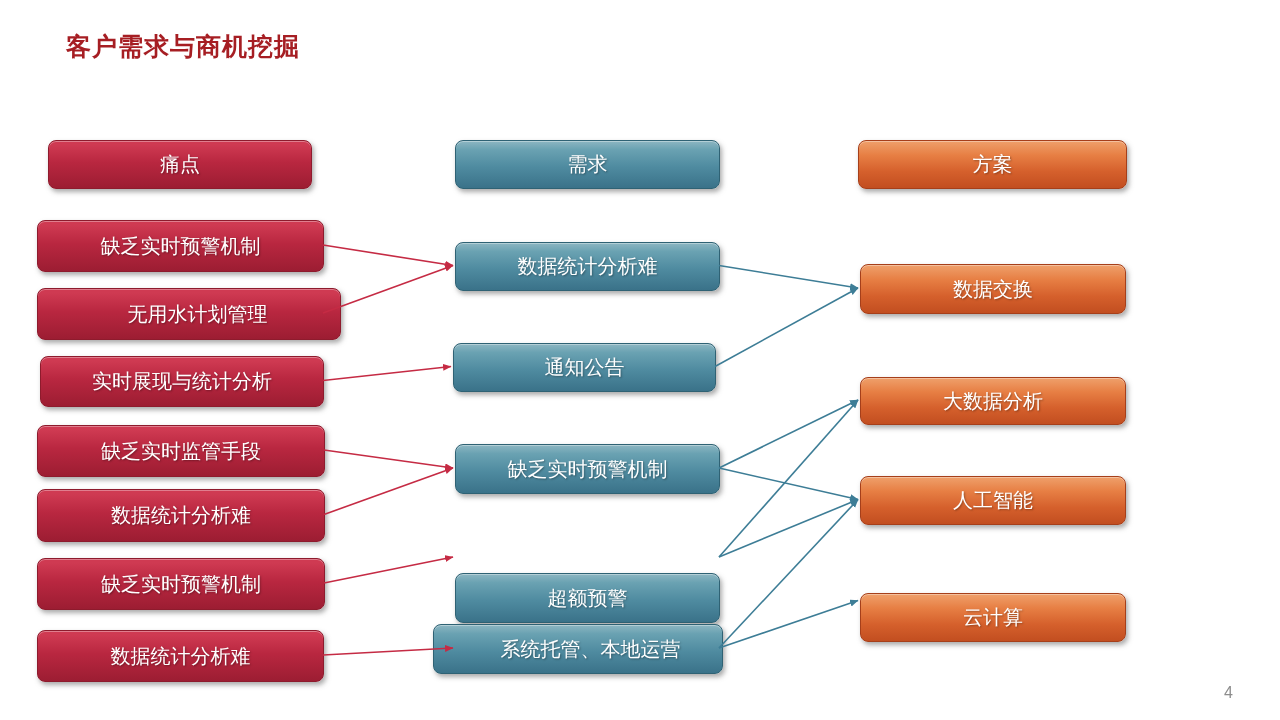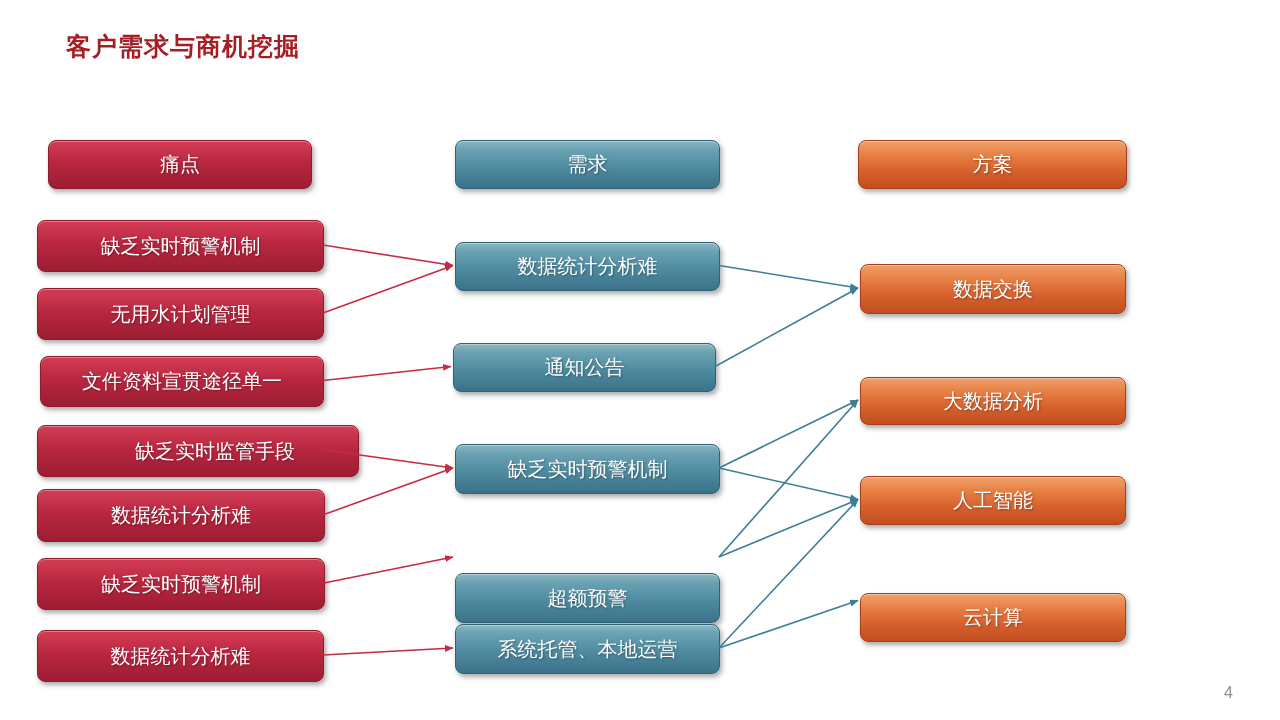--- a/index.html
+++ b/index.html
@@ -42,32 +42,32 @@
   }
 </style>
 </head>
 <body>
 
 <div class="slide-title">客户需求与商机挖掘</div>
 
 <div id="diagram">
     <div class="node pain" style="left: 48px; top: 140px; width: 262px; height: 47px;">痛点</div>
     <div class="node pain" style="left: 37px; top: 220px; width: 285px; height: 50px;">缺乏实时预警机制</div>
-    <div class="node pain" style="left: 37px; top: 288px; width: 285px; height: 50px;">无用水计划管理</div>
-    <div class="node pain" style="left: 40px; top: 356px; width: 282px; height: 49px;">文件资料宣贯途径单一</div>
-    <div class="node pain" style="left: 37px; top: 425px; width: 286px; height: 50px; padding-left: 34px;">缺乏实时监管手段</div>
+    <div class="node pain" style="left: 37px; top: 288px; width: 285px; height: 50px; padding-left: 17px;">无用水计划管理</div>
+    <div class="node pain" style="left: 40px; top: 356px; width: 282px; height: 49px;">实时展现与统计分析</div>
+    <div class="node pain" style="left: 37px; top: 425px; width: 286px; height: 50px;">缺乏实时监管手段</div>
     <div class="node pain" style="left: 37px; top: 489px; width: 286px; height: 51px;">数据统计分析难</div>
     <div class="node pain" style="left: 37px; top: 558px; width: 286px; height: 50px;">缺乏实时预警机制</div>
     <div class="node pain" style="left: 37px; top: 630px; width: 285px; height: 50px;">数据统计分析难</div>
     <div class="node need" style="left: 455px; top: 140px; width: 263px; height: 47px;">需求</div>
     <div class="node need" style="left: 455px; top: 242px; width: 263px; height: 47px;">数据统计分析难</div>
     <div class="node need" style="left: 453px; top: 343px; width: 261px; height: 47px;">通知公告</div>
     <div class="node need" style="left: 455px; top: 444px; width: 263px; height: 48px;">缺乏实时预警机制</div>
     <div class="node need" style="left: 455px; top: 533px; width: 263px; height: 48px; margin-top: 40px;">超额预警</div>
-    <div class="node need" style="left: 455px; top: 624px; width: 263px; height: 48px;">系统托管、本地运营</div>
+    <div class="node need" style="left: 433px; top: 624px; width: 263px; height: 48px; padding-left: 25px;">系统托管、本地运营</div>
     <div class="node solution" style="left: 858px; top: 140px; width: 267px; height: 47px;">方案</div>
     <div class="node solution" style="left: 860px; top: 264px; width: 264px; height: 48px;">数据交换</div>
     <div class="node solution" style="left: 860px; top: 377px; width: 264px; height: 46px;">大数据分析</div>
     <div class="node solution" style="left: 860px; top: 476px; width: 264px; height: 47px;">人工智能</div>
     <div class="node solution" style="left: 860px; top: 577px; width: 264px; height: 47px; margin-top: 16px;">云计算</div>
   </div>
 
 <svg class="connector-layer" width="1280" height="720" viewBox="0 0 1280 720">
   <defs>
     <marker id="arrow-red" markerWidth="9" markerHeight="8" refX="8" refY="3.5" orient="auto" markerUnits="userSpaceOnUse">

